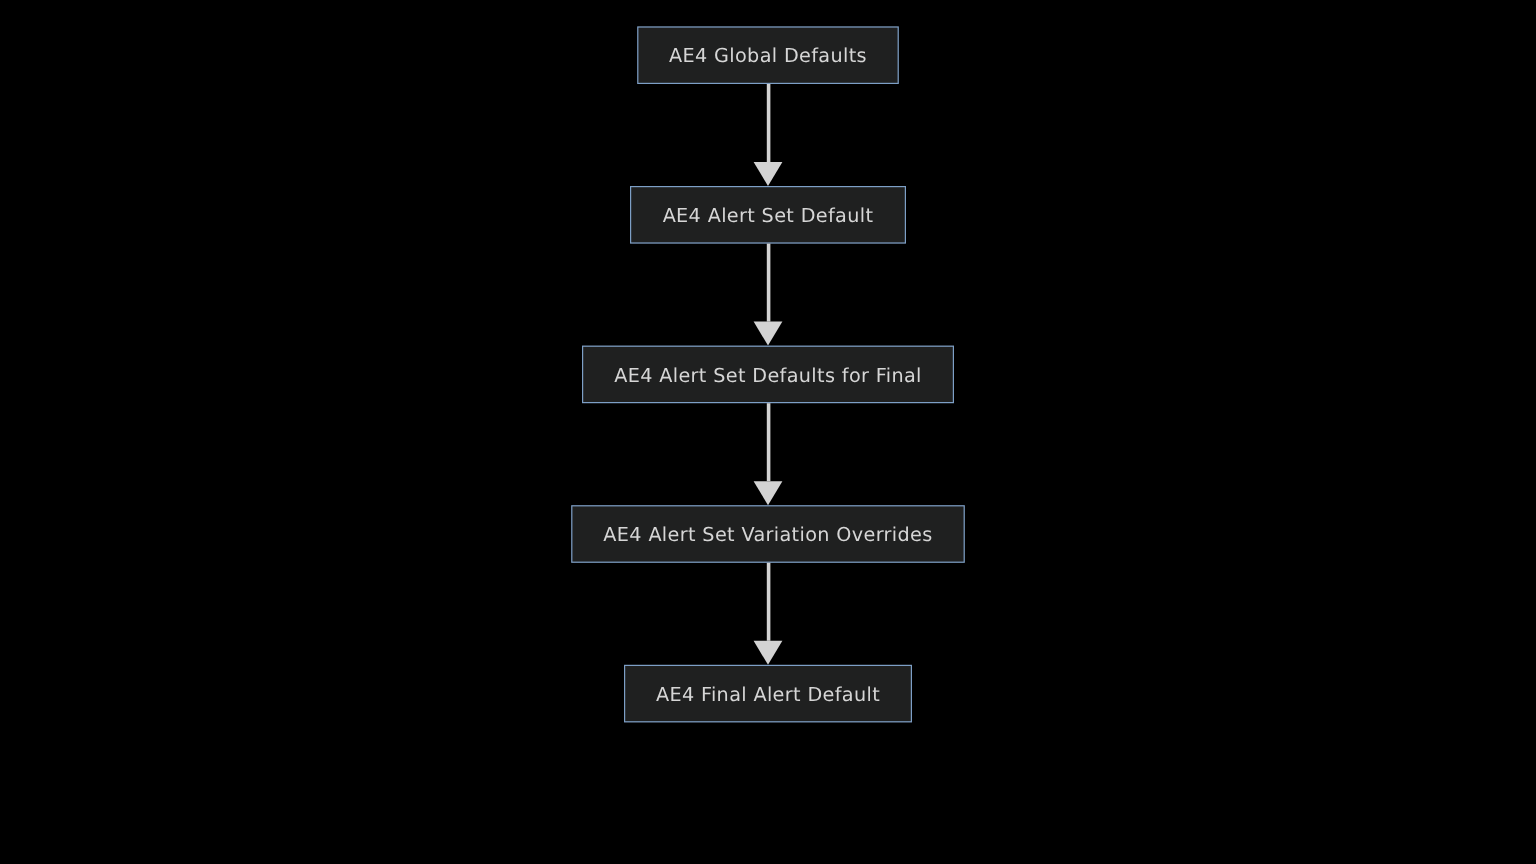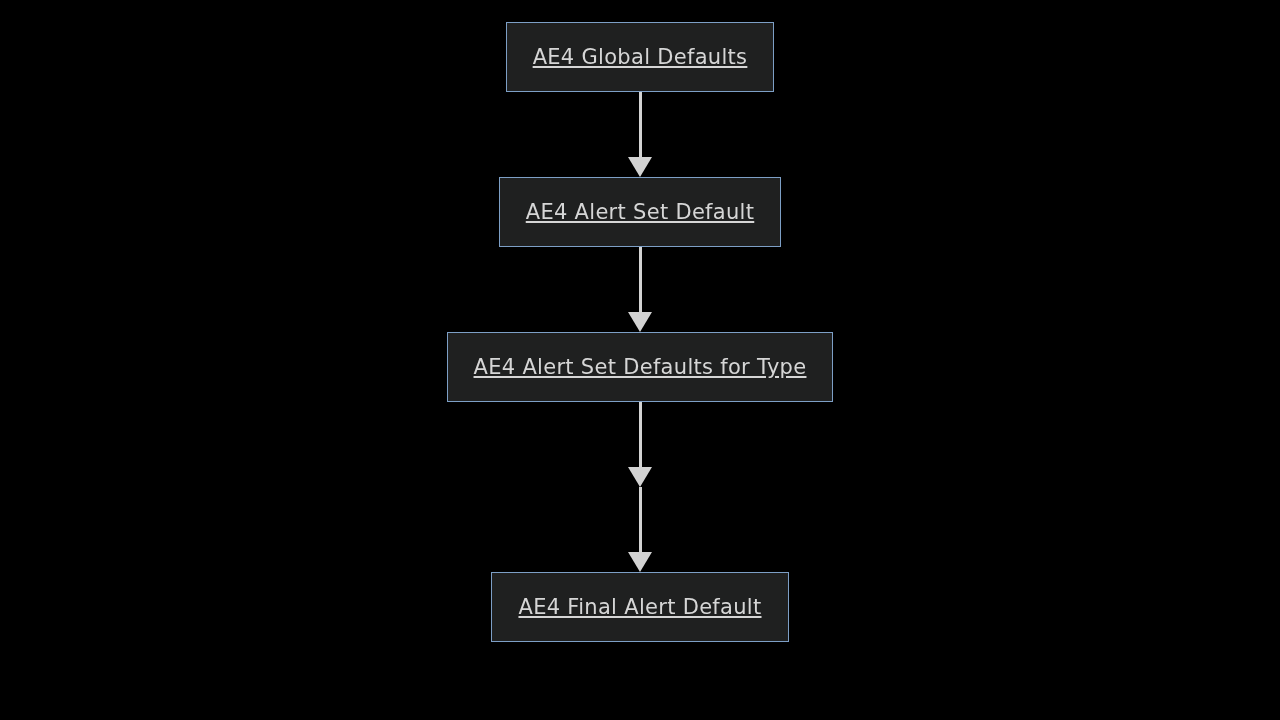--- a/index.html
+++ b/index.html
@@ -21,33 +21,32 @@
   }
   .diagram {
     width: 1280px;
     height: 720px;
     display: flex;
     flex-direction: column;
     align-items: center;
     padding-top: 22px;
   }
   .node {
-    height: 70px;
+    height: 48px;
     display: flex;
     align-items: center;
     justify-content: center;
     padding: 0 26px;
     background: var(--node-fill);
     border: 1.5px solid var(--node-border);
     color: var(--node-text);
-    font-size: 21px;
+    font-size: 16px;
     letter-spacing: 0.3px;
     white-space: nowrap;
     flex: 0 0 auto;
-    text-decoration: underline;
   }
   .arrow {
     height: 85px;
     display: flex;
     flex-direction: column;
     align-items: center;
     flex: 0 0 auto;
   }
   .arrow .stem {
     width: 3px;
@@ -74,27 +73,28 @@
     <div class="head"></div>
   </div>
 
   <div class="node">AE4 Alert Set Default</div>
 
   <div class="arrow">
     <div class="stem"></div>
     <div class="head"></div>
   </div>
 
-  <div class="node">AE4 Alert Set Defaults for Type</div>
+  <div class="node">AE4 Alert Set Defaults for Final</div>
 
   <div class="arrow">
     <div class="stem"></div>
     <div class="head"></div>
   </div>
 
+  <div class="node">AE4 Alert Set Variation Overrides</div>
 
   <div class="arrow">
     <div class="stem"></div>
     <div class="head"></div>
   </div>
 
   <div class="node">AE4 Final Alert Default</div>
 
 </div>
 

